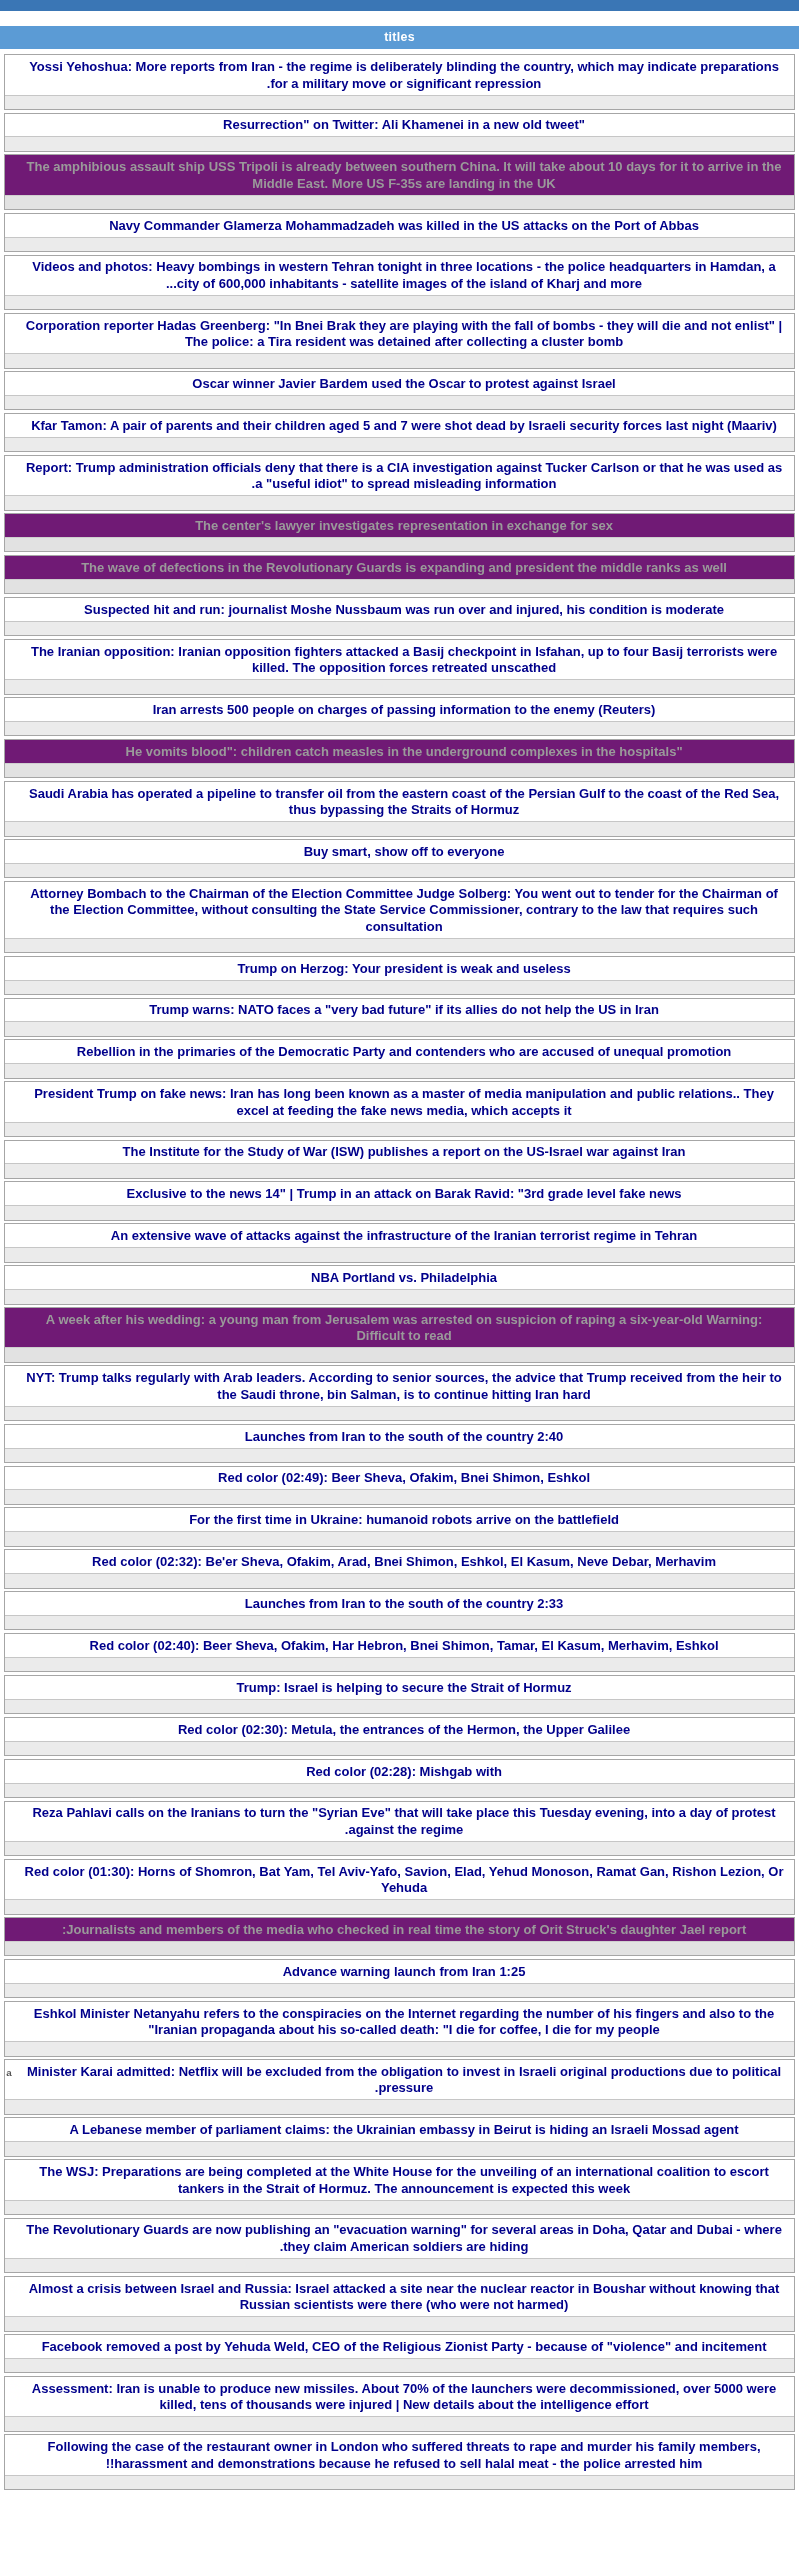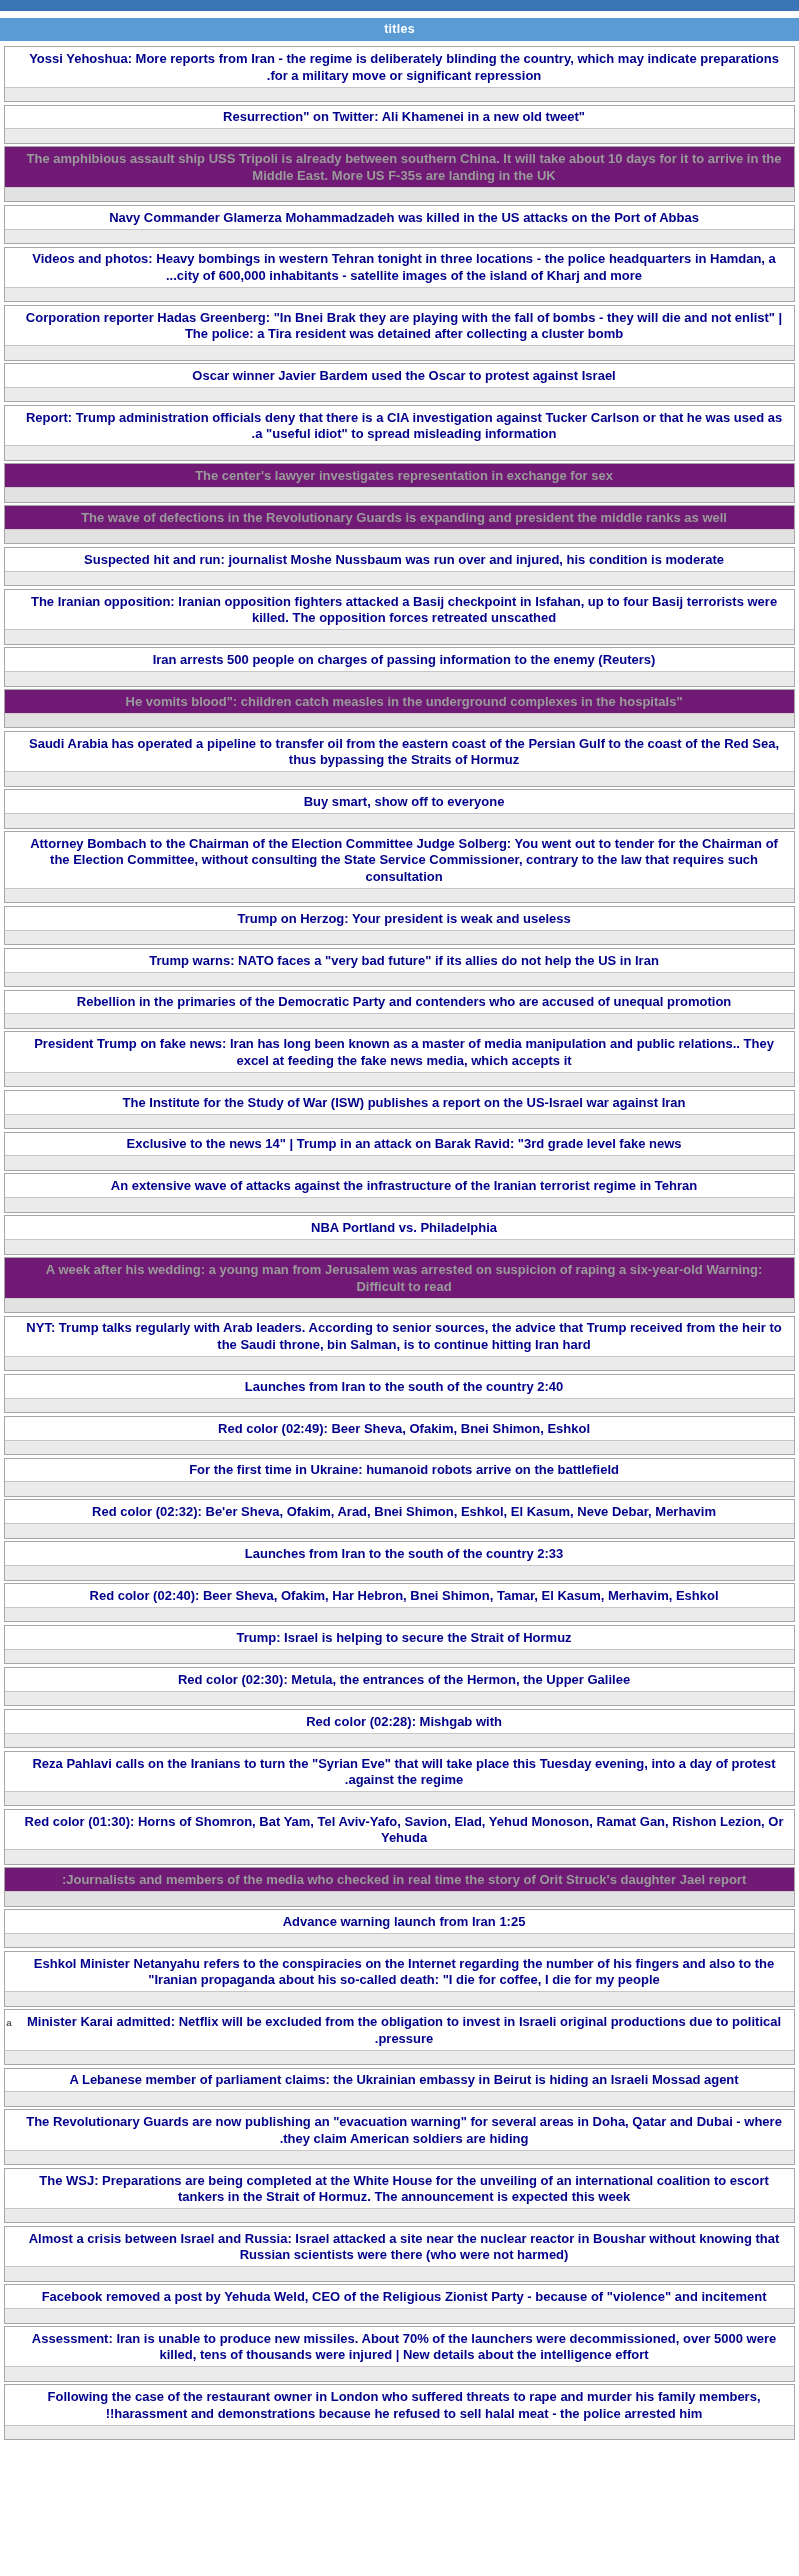--- a/index.html
+++ b/index.html
@@ -4,21 +4,21 @@
 <style>
   * { margin:0; padding:0; box-sizing:border-box; }
   html, body { background:#ffffff; }
   body {
     width:799px; min-height:2576px;
     font-family:"Liberation Sans", sans-serif;
     margin:0 auto;
   }
   .top-strip { height:10.5px; background:#3a76b5; }
   .header-bar {
-    height:23.6px; background:#5b9bd5; margin-top:7px;
+    height:23.6px; background:#5b9bd5; margin-top:15px;
     display:flex; align-items:center; justify-content:center;
   }
   .header-title { color:#ffffff; font-weight:bold; font-size:12.4px; letter-spacing:0.3px; }
   .list { padding:5.2px 3.9px 2.6px 3.9px; }
   .item {
     border:0.7px solid #a6a6a6; margin-bottom:2.6px; background:#ffffff; position:relative;
   }
   .headline {
     direction:rtl; text-align:center; unicode-bidi:embed;
     color:#00008B; font-weight:bold; font-size:13px; line-height:16.4px;
@@ -64,20 +64,24 @@
       </div>
       <div class="item">
         <div class="headline">Corporation reporter Hadas Greenberg: "In Bnei Brak they are playing with the fall of bombs - they will die and not enlist" | The police: a Tira resident was detained after collecting a cluster bomb</div>
         <div class="meta"></div>
       </div>
       <div class="item">
         <div class="headline">Oscar winner Javier Bardem used the Oscar to protest against Israel</div>
         <div class="meta"></div>
       </div>
       <div class="item">
+        <div class="headline">Kfar Tamon: A pair of parents and their children aged 5 and 7 were shot dead by Israeli security forces last night (Maariv)</div>
+        <div class="meta"></div>
+      </div>
+      <div class="item">
         <div class="headline">Report: Trump administration officials deny that there is a CIA investigation against Tucker Carlson or that he was used as a "useful idiot" to spread misleading information.</div>
         <div class="meta"></div>
       </div>
       <div class="item muted">
         <div class="headline">The center's lawyer investigates representation in exchange for sex</div>
         <div class="meta"></div>
       </div>
       <div class="item muted">
         <div class="headline">The wave of defections in the Revolutionary Guards is expanding and president the middle ranks as well</div>
         <div class="meta"></div>
@@ -209,25 +213,25 @@
       <div class="item">
         <div class="headline">Minister Karai admitted: Netflix will be excluded from the obligation to invest in Israeli original productions due to political pressure.</div>
         <div class="meta"></div>
         <span class="edge-frag">a</span>
       </div>
       <div class="item">
         <div class="headline">A Lebanese member of parliament claims: the Ukrainian embassy in Beirut is hiding an Israeli Mossad agent</div>
         <div class="meta"></div>
       </div>
       <div class="item">
+        <div class="headline">The WSJ: Preparations are being completed at the White House for the unveiling of an international coalition to escort tankers in the Strait of Hormuz. The announcement is expected this week</div>
+        <div class="meta"></div>
+      </div>
+      <div class="item">
         <div class="headline">The Revolutionary Guards are now publishing an "evacuation warning" for several areas in Doha, Qatar and Dubai - where they claim American soldiers are hiding.</div>
-        <div class="meta"></div>
-      </div>
-      <div class="item">
-        <div class="headline">The WSJ: Preparations are being completed at the White House for the unveiling of an international coalition to escort tankers in the Strait of Hormuz. The announcement is expected this week</div>
         <div class="meta"></div>
       </div>
       <div class="item">
         <div class="headline">Almost a crisis between Israel and Russia: Israel attacked a site near the nuclear reactor in Boushar without knowing that Russian scientists were there (who were not harmed)</div>
         <div class="meta"></div>
       </div>
       <div class="item">
         <div class="headline">Facebook removed a post by Yehuda Weld, CEO of the Religious Zionist Party - because of "violence" and incitement</div>
         <div class="meta"></div>
       </div>

